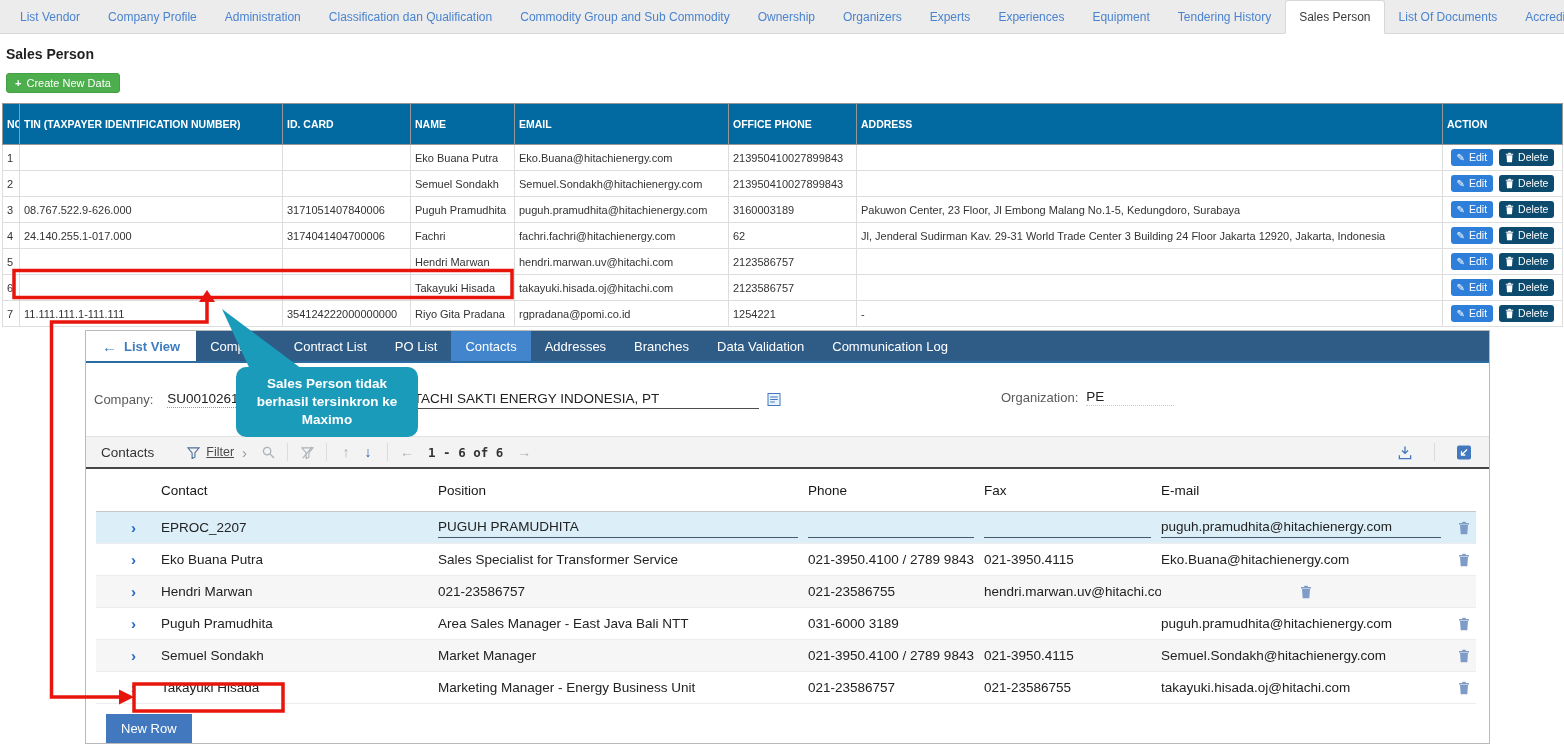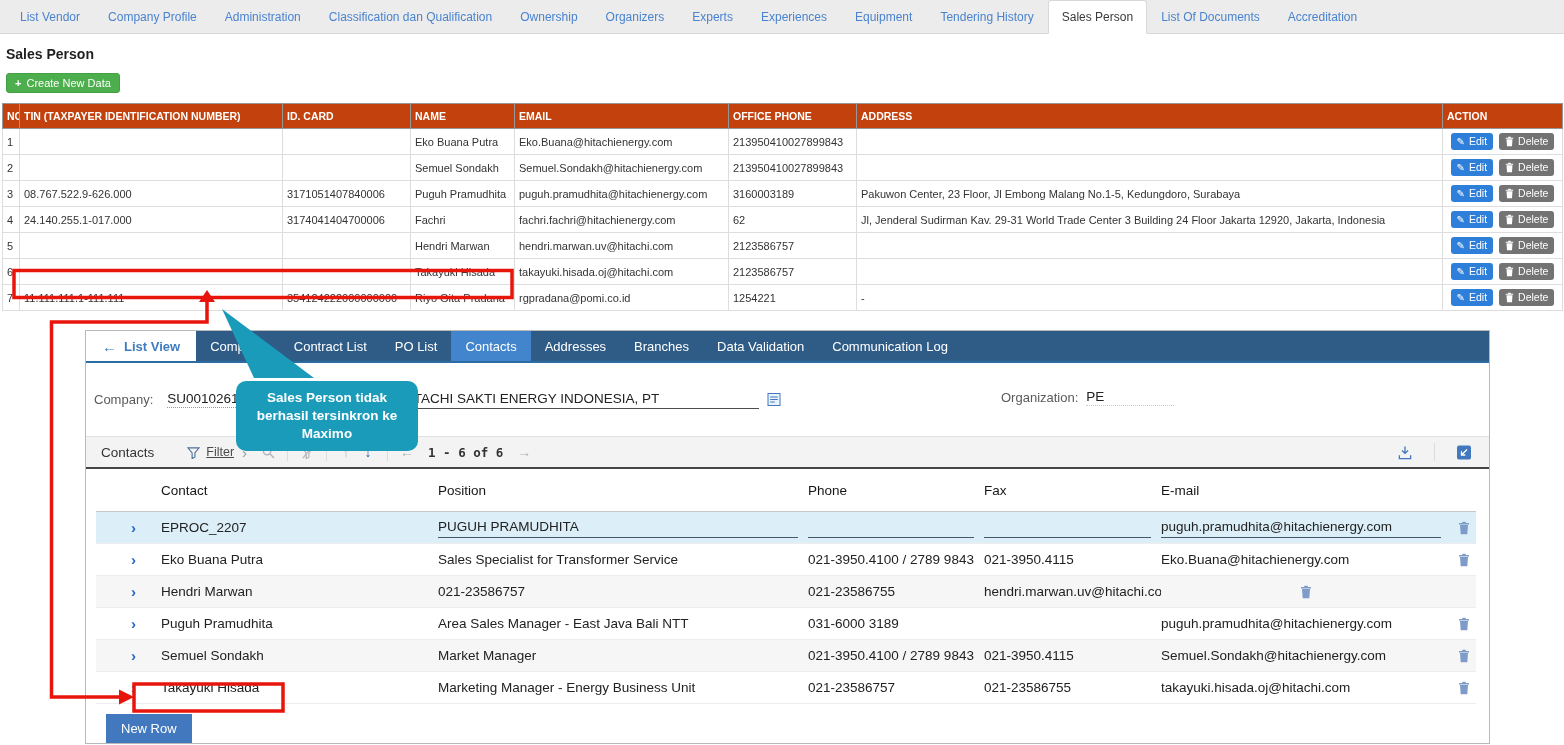--- a/index.html
+++ b/index.html
@@ -17,29 +17,29 @@
 
   .page-title{position:absolute;left:6px;top:46px;font-size:14px;font-weight:bold;color:#1f1f1f;z-index:2;}
   .create-btn{position:absolute;left:6px;top:73px;background:#4cae4c;color:#fff;font-size:11px;
           border:1px solid #43a043;border-radius:3px;padding:3px 8px;display:flex;gap:5px;
           align-items:center;cursor:pointer;z-index:2;}
   .create-btn .plus{font-weight:bold;}
 
   
   .sales-table{position:absolute;left:2px;top:103px;width:1560px;border-collapse:collapse;
           table-layout:fixed;font-size:11px;color:#333;z-index:1;}
-  .sales-table th{background:#c2410c;color:#fff;font-size:10.5px;font-weight:bold;text-align:left;
-          padding:6px 4px;border:1px solid #979797;white-space:nowrap;overflow:hidden;}
+  .sales-table th{background:#0369a1;color:#fff;font-size:10.5px;font-weight:bold;text-align:left;
+          padding:14px 4px;border:1px solid #979797;white-space:nowrap;overflow:hidden;}
   .sales-table td{border:1px solid #ddd;background:#fff;padding:4px 4px;height:15px;
           white-space:nowrap;overflow:hidden;}
   .action-wrap{display:flex;gap:6px;justify-content:center;align-items:center;}
   .btn-edit,.btn-del{display:flex;gap:4px;align-items:center;color:#fff;font-size:10.5px;
           border:none;border-radius:3px;padding:2px 6px;cursor:pointer;line-height:13px;}
   .btn-edit{background:#2e7fd9;}
-  .btn-del{background:#737373;}
+  .btn-del{background:#0c4a6e;}
   .btn-edit .i{font-size:10px;}
 
   
   .panel{position:absolute;left:85px;top:330px;width:1405px;height:414px;background:#fff;
          border:1px solid #b9b9b9;box-sizing:border-box;z-index:5;}
   .ptabs{display:flex;height:30px;border-bottom:2px solid #2b6ca3;}
   .back-tab{display:flex;align-items:center;gap:7px;background:#fff;color:#3f7cbf;font-weight:bold;
          font-size:13px;padding:0 16px;cursor:pointer;}
   .back-arrow{font-size:15px;font-weight:bold;}
   .ptab-strip{flex:1;display:flex;background:#2e5c87;}
@@ -79,21 +79,21 @@
   .c-chev{padding-left:35px;color:#2a69c8;font-weight:bold;font-size:15px;cursor:pointer;}
   .crow span{white-space:nowrap;overflow:hidden;}
   .crow.selected .fld{border-bottom:1px solid #44596b;height:20px;line-height:20px;margin-right:10px;}
   .c-trash{display:inline-flex;justify-content:center;color:#7f9cc9;cursor:pointer;}
 
   .newrow-btn{margin:10px 0 0 20px;background:#4178be;color:#fff;border:none;font-size:13px;
          padding:7px 15px;cursor:pointer;font-family:"Liberation Sans",sans-serif;}
 
   
   .anno{position:absolute;left:0;top:0;z-index:30;pointer-events:none;}
-  .callout{position:absolute;left:236px;top:381px;width:182px;height:70px;background:#1b9bba;
+  .callout{position:absolute;left:236px;top:367px;width:182px;height:70px;background:#1b9bba;
          color:#fff;font-weight:bold;font-size:13.5px;line-height:1.35;text-align:center;
          border-radius:10px;display:flex;align-items:center;justify-content:center;
          padding:4px 10px;box-sizing:border-box;z-index:31;}
 </style>
 </head>
 <body>
 
 <nav class="topnav">
 
     <div class="nav-tab">
@@ -105,20 +105,23 @@
     </div>
 
     <div class="nav-tab">
       <span>Administration</span>
     </div>
 
     <div class="nav-tab">
       <span>Classification dan Qualification</span>
     </div>
 
+    <div class="nav-tab">
+      <span>Commodity Group and Sub Commodity</span>
+    </div>
 
     <div class="nav-tab">
       <span>Ownership</span>
     </div>
 
     <div class="nav-tab">
       <span>Organizers</span>
     </div>
 
     <div class="nav-tab">

